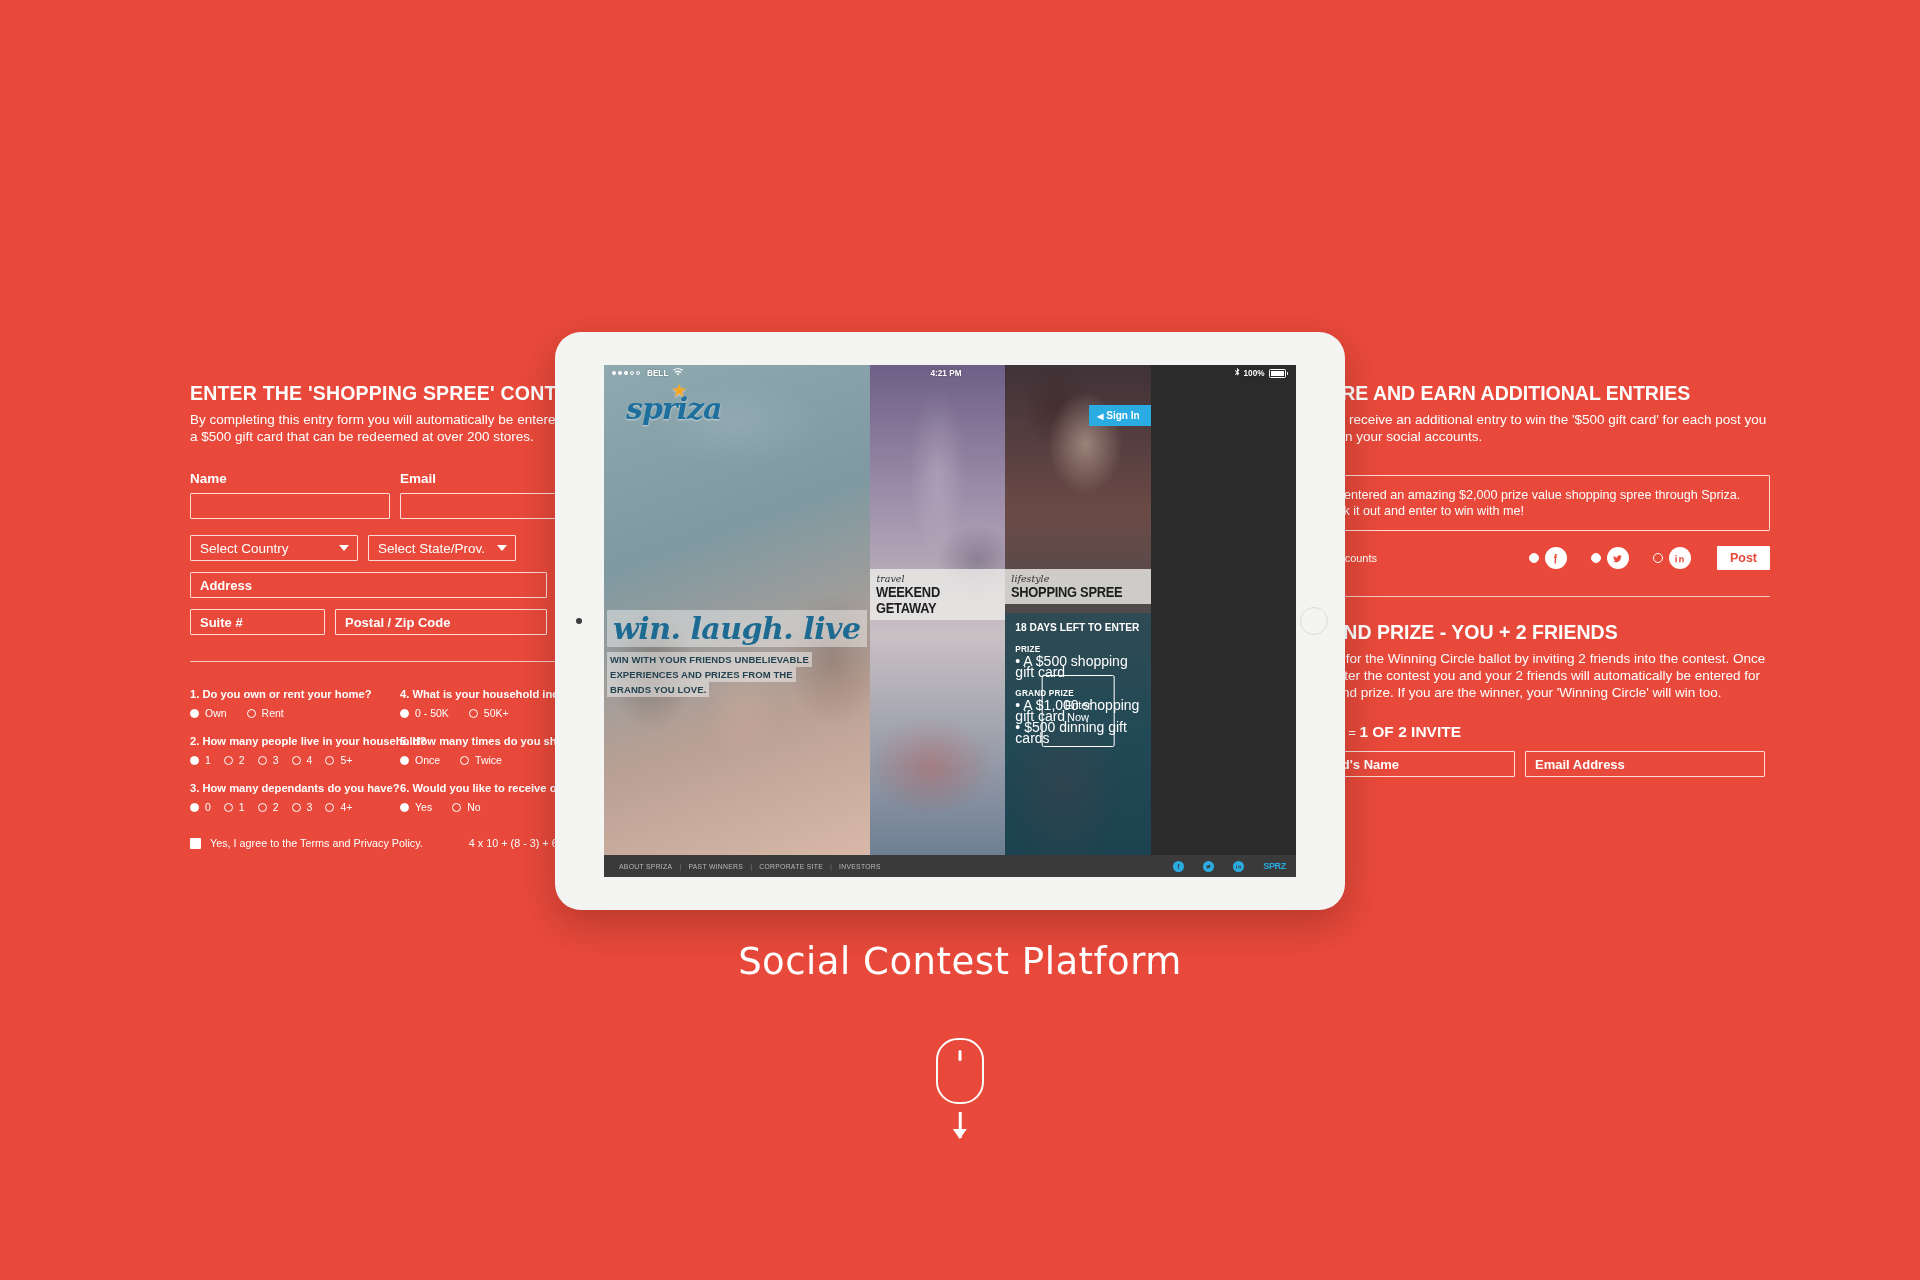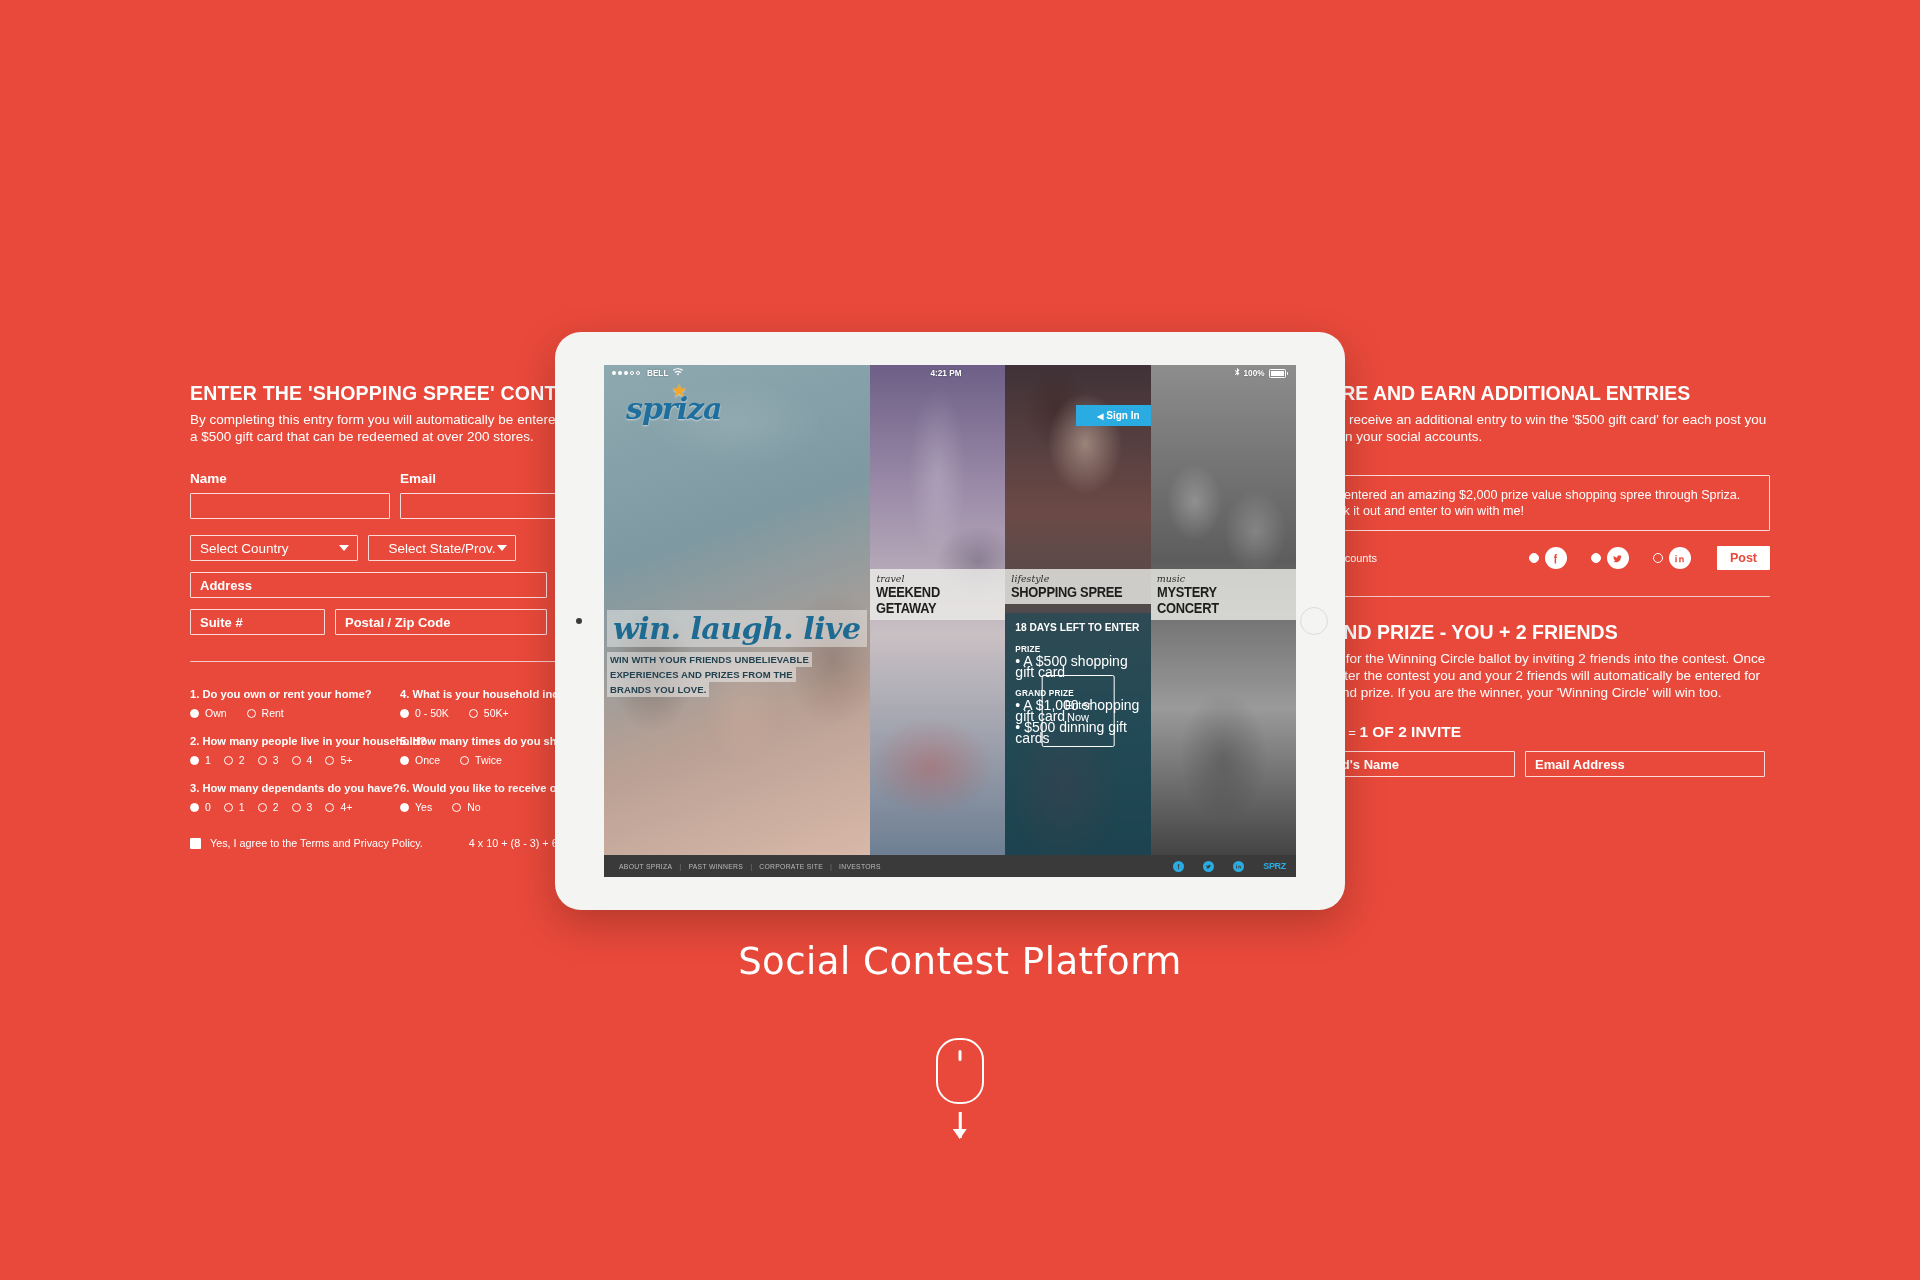--- a/index.html
+++ b/index.html
@@ -176,21 +176,21 @@
     font-size:30px;color:#1f6f9e;letter-spacing:-1px;
     text-shadow:0 1px 2px rgba(255,255,255,.55);
   }
   .star{
     position:absolute;left:46px;top:-10px;color:#f5a623;font-size:16px;font-style:normal;
   }
 
   .signin{
     position:absolute;right:0;top:40px;z-index:8;
     background:#2aace2;color:#fff;font-size:10px;font-weight:bold;
-    padding:5px 11px 5px 21px;
+    padding:5px 11px 5px 8px;
   }
   .signin .ar{font-size:8px;margin-right:3px;}
 
   .tagline{
     position:absolute;left:3px;right:3px;top:245px;z-index:6;
   }
   .tagline .big{
     font-family:"DejaVu Serif",serif;font-style:italic;font-weight:bold;
     font-size:30px;color:#1d6b92;display:inline-block;
     background:rgba(255,255,255,.42);padding:1px 6px;letter-spacing:-.5px;
@@ -272,21 +272,21 @@
         <label class="fieldlabel">Email</label>
         <input class="tb" style="width: 200px;" value="">
       </div>
     </div>
 
     <div class="row" style="margin-bottom:11px;">
       <div class="sel" style="width:168px;margin-right:10px;">
         <span>Select Country</span>
         <i class="caret"></i>
       </div>
-      <div class="sel" style="width:148px;justify-content:center;">
+      <div class="sel" style="width:148px;">
         <span>Select State/Prov.</span>
         <i class="caret"></i>
       </div>
     </div>
 
     <input class="tb" style="width: 357px; margin-bottom: 11px;" placeholder="Address">
 
     <div class="row">
       <input class="tb" style="width: 135px; margin-right: 10px;" placeholder="Suite #">
       <input class="tb" style="width: 212px;" placeholder="Postal / Zip Code">
@@ -509,27 +509,20 @@
             <div class="days">18 DAYS LEFT TO ENTER</div>
             <h4>PRIZE</h4>
             <p>• A $500 shopping gift card</p>
             <h4>GRAND PRIZE</h4>
             <p style="margin-bottom:0;">• A $1,000 shopping gift card</p>
             <p>• $500 dinning gift cards</p>
             <button class="enter-now">Enter Now</button>
           </div>
         </div>
 
-        <div class="strip strip-music">
-          <div class="tex4"></div>
-          <div class="cat">
-            <div class="kicker">music</div>
-            <div class="name">MYSTERY CONCERT</div>
-          </div>
-        </div>
       </div>
 
       <div class="statusbar">
         <span class="dots">
           <i class="dot"></i>
             <i class="dot"></i>
             <i class="dot"></i>
             <i class="dot off"></i>
             <i class="dot off"></i>
         </span>

